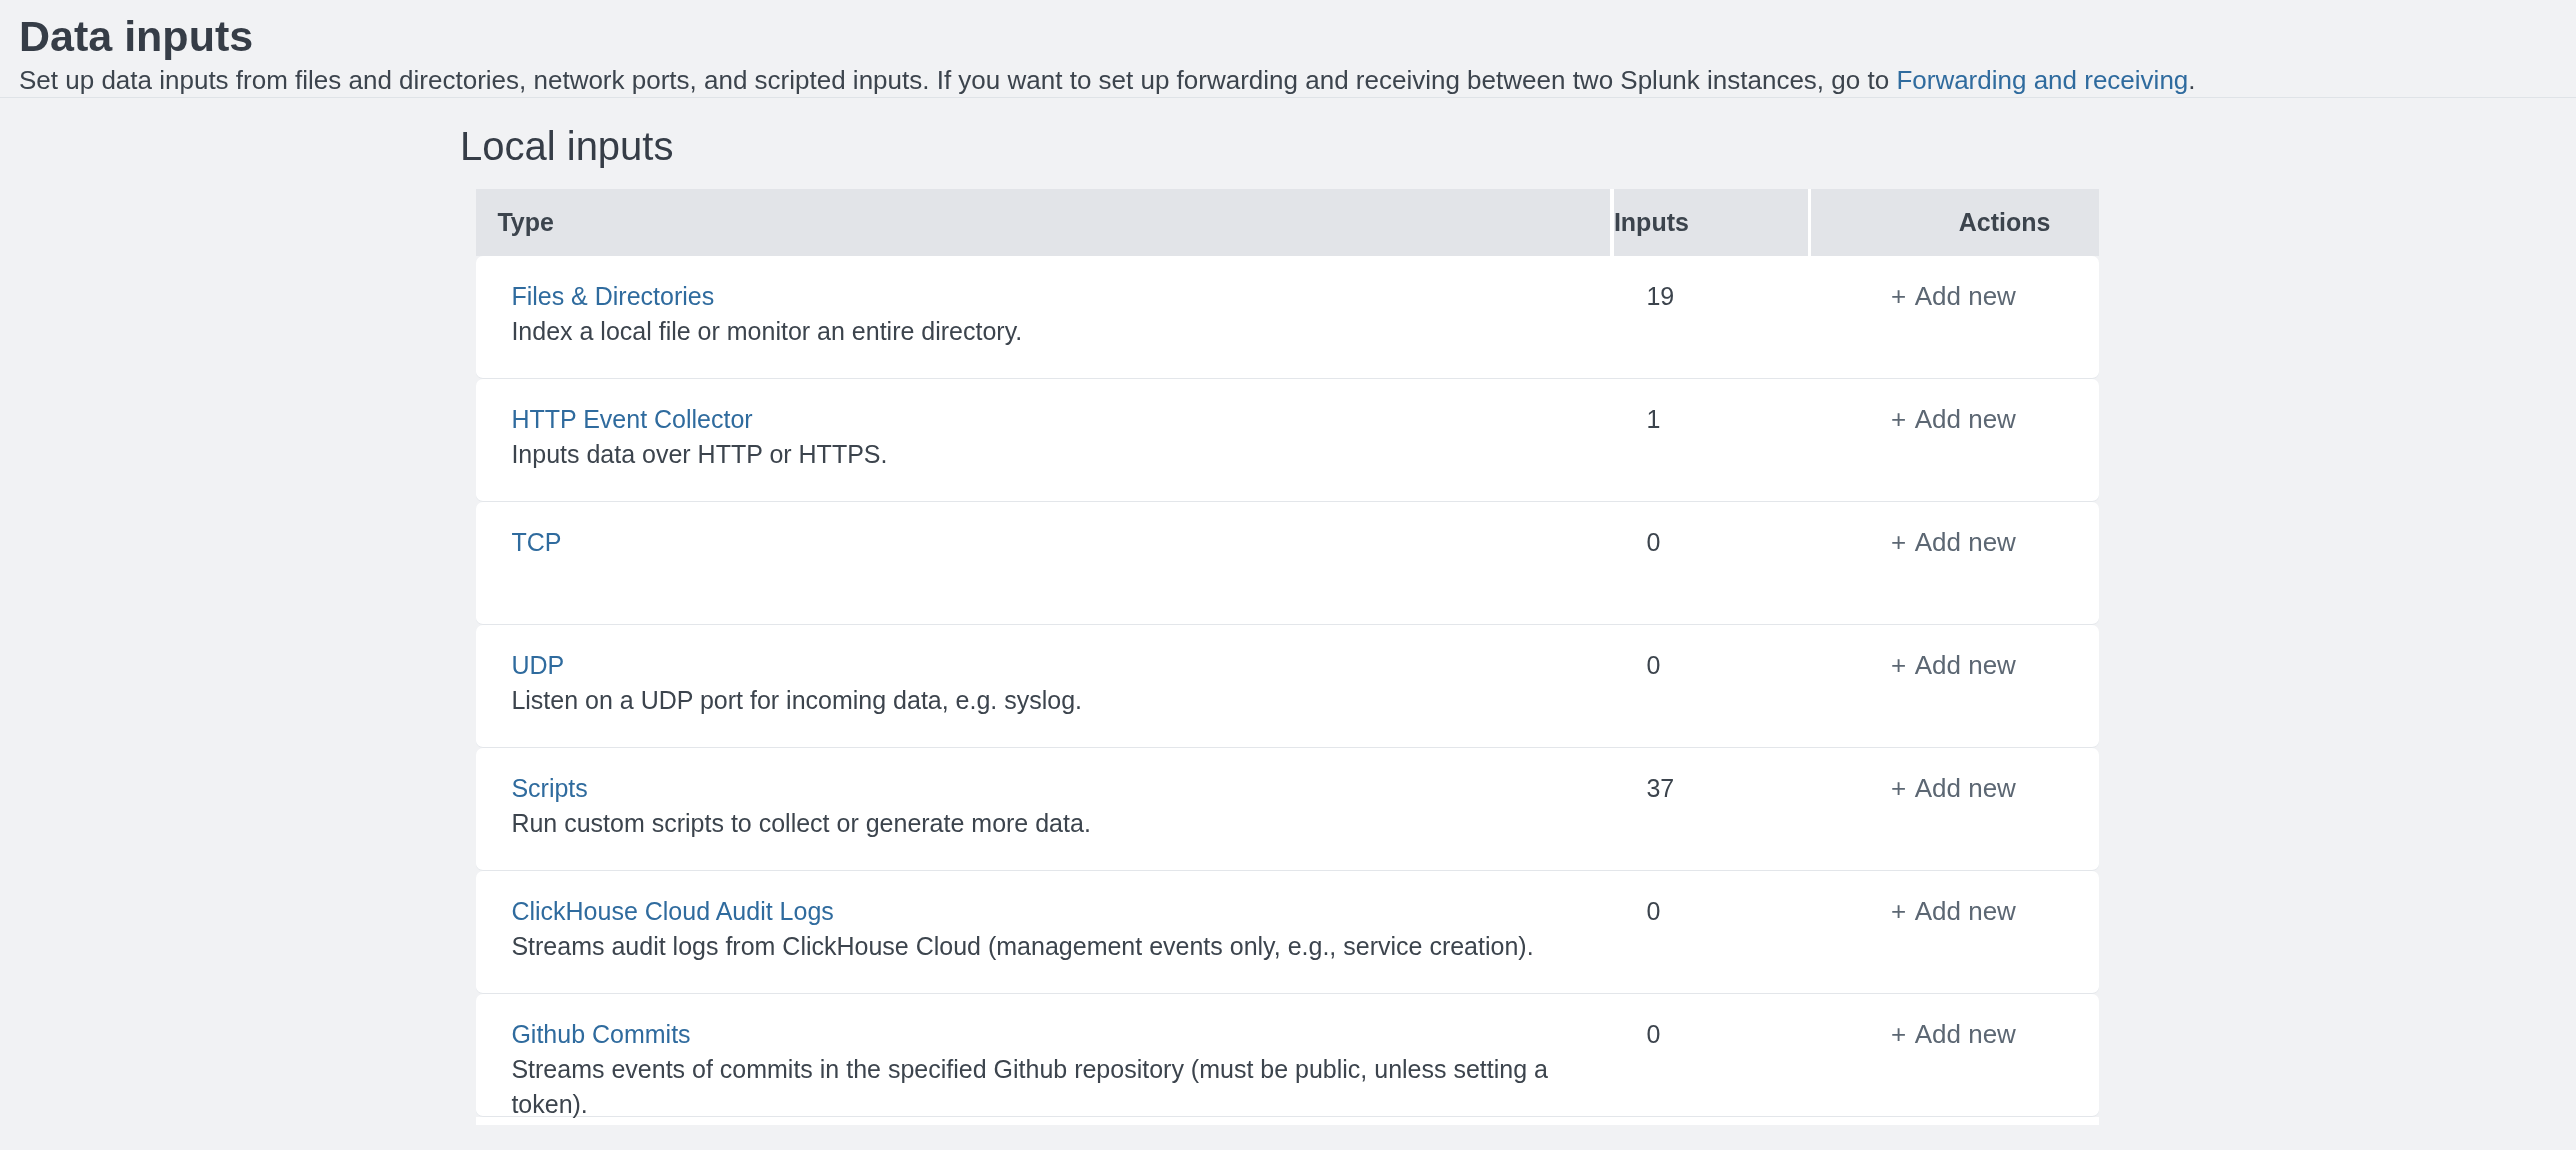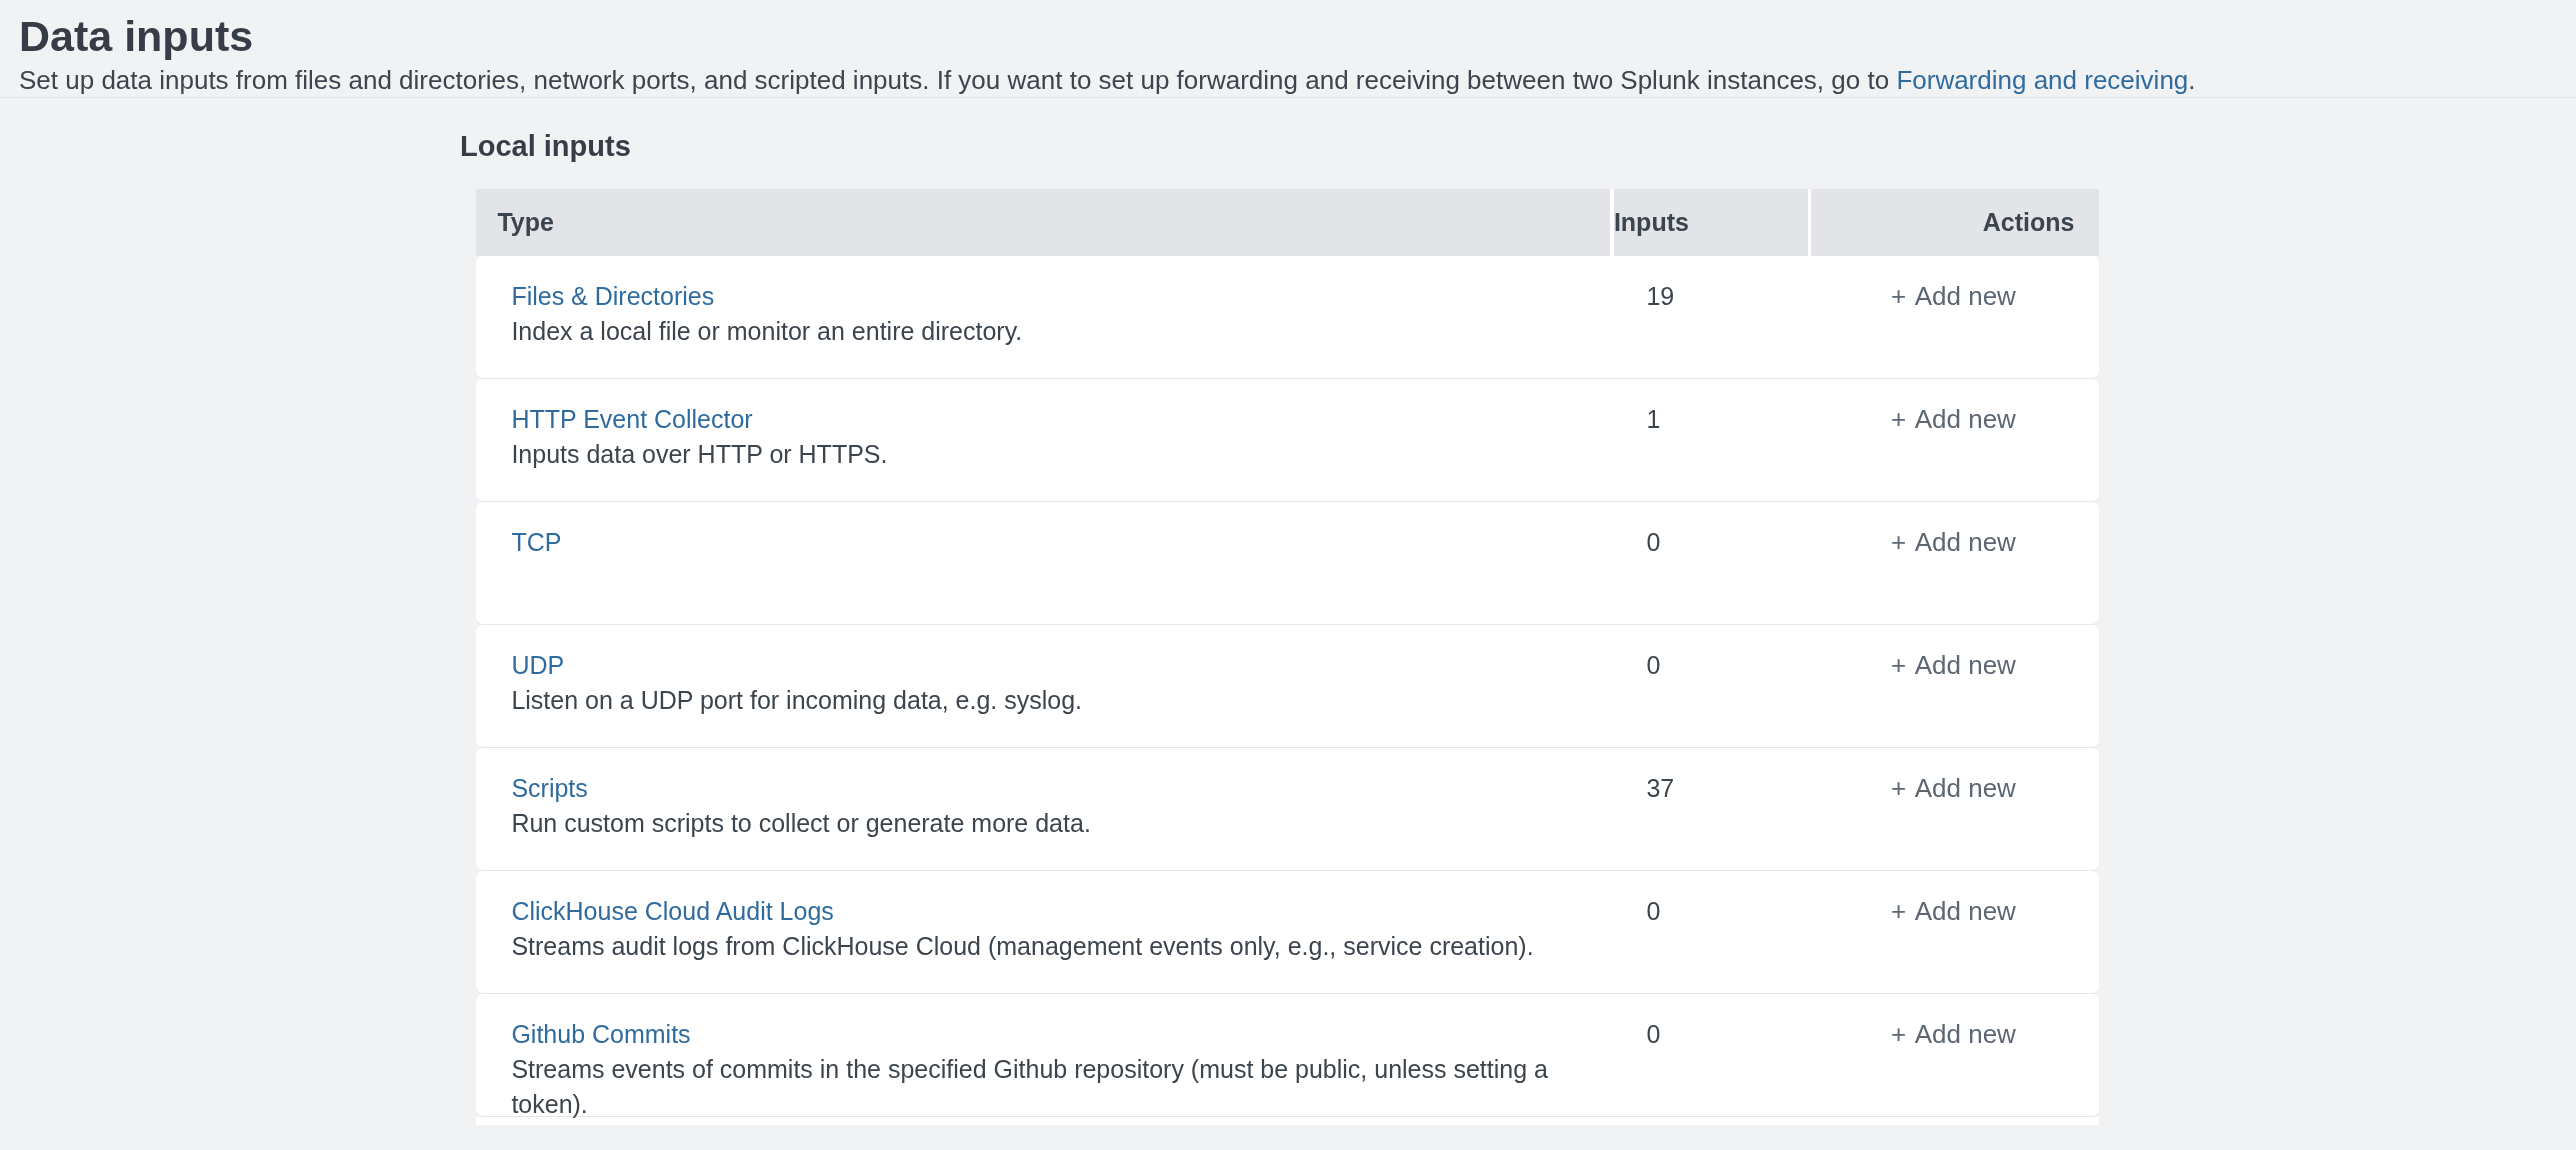--- a/index.html
+++ b/index.html
@@ -41,23 +41,23 @@
     margin: 1.7px 0 0 0;
     font-size: 26px;
     line-height: 33px;
     color: var(--text);
   }
   a.text-link { color: var(--link); text-decoration: none; cursor: pointer; }
   
   .section { margin-left: 460px; }
   .section-title {
     margin: 28px 5px 0 0;
-    font-size: 29px;
+    font-size: 40px;
     line-height: 40px;
-    font-weight: 700;
+    font-weight: 400;
     color: var(--heading);
   }
   
   .inputs-table {
     margin-top: 23px;
     margin-left: 16.4px;
     width: 1623px;
   }
   .table-header {
     display: grid;
@@ -69,21 +69,21 @@
   .th {
     background: var(--header-cell-bg);
     display: flex;
     align-items: center;
     font-size: 25px;
     font-weight: 700;
     color: var(--text);
   }
   .th-type   { padding-left: 21px; }
   .th-inputs { }
-  .th-actions { justify-content: flex-end; padding-right: 25px; }
+  .th-actions { justify-content: flex-end; padding-right: 49px; }
   .row {
     display: grid;
     grid-template-columns: 1137px 194px 292px;
     background: var(--row-bg);
     height: 123px;
     border-bottom: 1.7px solid var(--row-divider);
     padding-top: 23px;
     border-radius: 7px;
   }
   .type-cell { padding-left: 35px; padding-right: 35px; }

